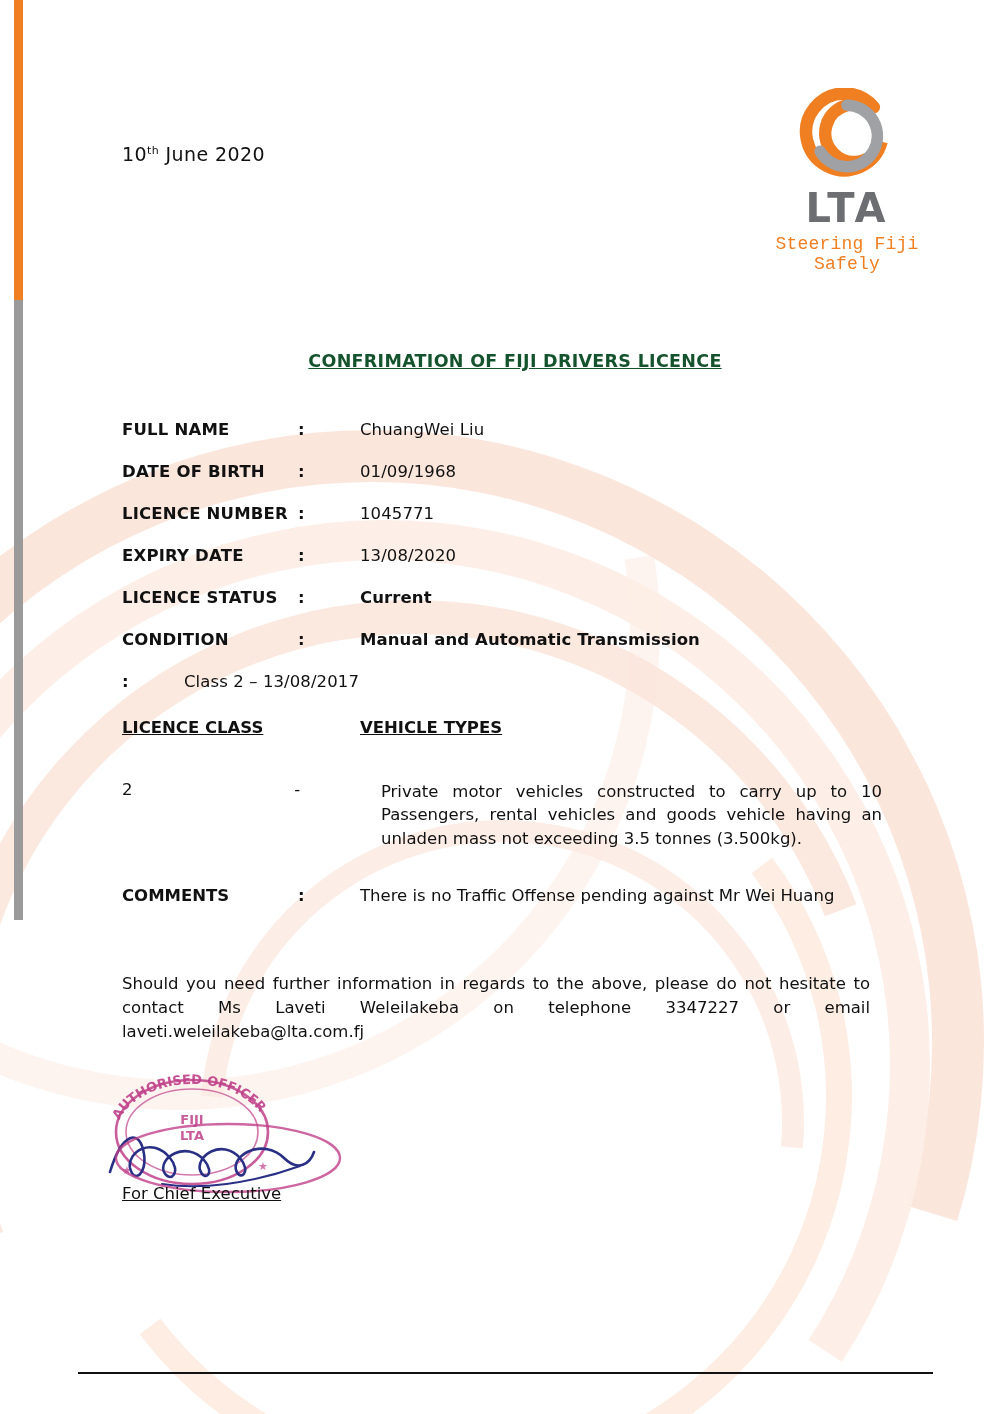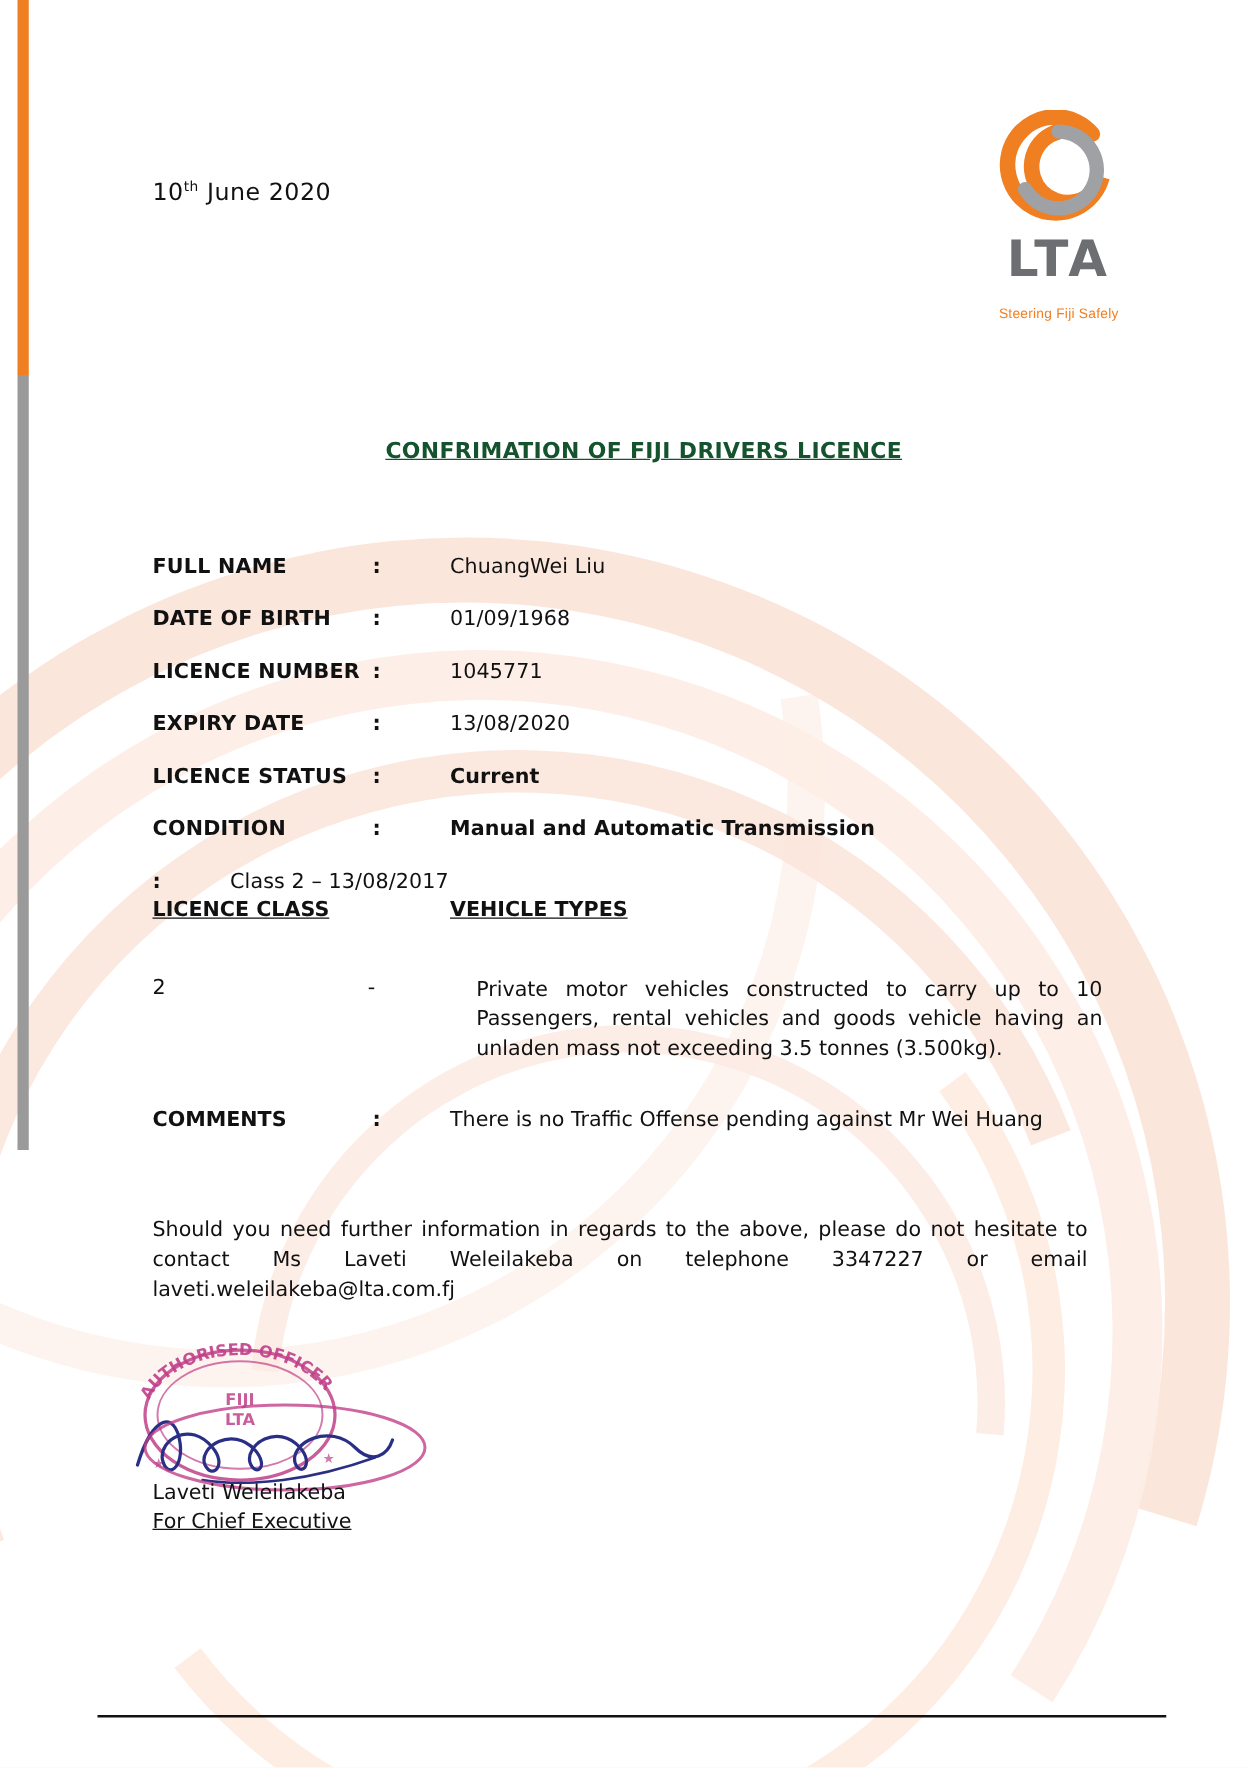--- a/index.html
+++ b/index.html
@@ -117,24 +117,24 @@
   .logo-text {
     font-family: "DejaVu Sans", sans-serif;
     font-weight: bold;
     font-size: 40px;
     letter-spacing: 3px;
     color: #6d6e71;
     line-height: 1;
     margin-top: 4px;
   }
   .logo-tag {
-    font-family: Liberation Sans, sans-serif;
-    font-size: 11px;
+    font-family: Liberation Mono, monospace;
+    font-size: 18px;
     color: #f07f22;
-    margin-top: 17px;
+    margin-top: 6px;
     letter-spacing: .2px;
   }
 
   
   .content {
     position: absolute;
     left: 0; top: 0;
     width: 1000px;
     height: 1414px;
   }
@@ -181,21 +181,21 @@
 
   
   .fields {
     position: absolute;
     left: 122px;
     top: 420px;
     width: 770px;
   }
   .frow {
     display: flex;
-    align-items: flex-end;
+    align-items: flex-start;
     height: 42px;
   }
   .flabel {
     width: 176px;
     font-size: 16.5px;
     font-weight: bold;
     color: #111;
     letter-spacing: .2px;
   }
   .fcolon {
@@ -463,20 +463,19 @@
         <path d="M10 62 C22 22, 40 18, 44 44 C47 64, 34 74, 30 58 C27 42, 52 26, 70 48
                  C82 62, 70 74, 64 62 C58 48, 86 30, 104 50 C116 64, 104 72, 100 60
                  C96 46, 122 28, 140 48 C152 62, 140 72, 136 60 C132 44, 164 28, 184 48
                  C198 62, 210 54, 214 42" fill="none" stroke="#2a2f86" stroke-width="2.6" stroke-linecap="round"></path>
         <path d="M62 74 C100 80, 150 74, 200 56" fill="none" stroke="#2a2f86" stroke-width="2" stroke-linecap="round"></path>
         <ellipse cx="128" cy="48" rx="112" ry="34" fill="none" stroke="#c0408a" stroke-width="2.4" opacity=".8"></ellipse>
       </svg>
     </div>
 
     <div class="sig-block">
-      <div>Laveti Weleilakeba</div>
       <div class="u">For Chief Executive</div>
     </div>
 
     <div class="footer-rule"></div>
 
   </div>
 </div>
 
 </body></html>

